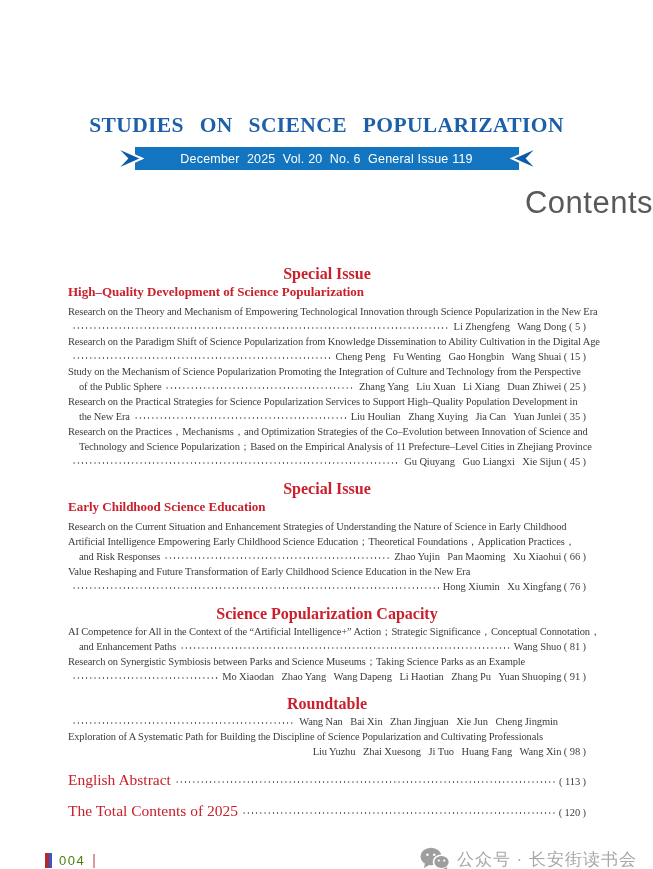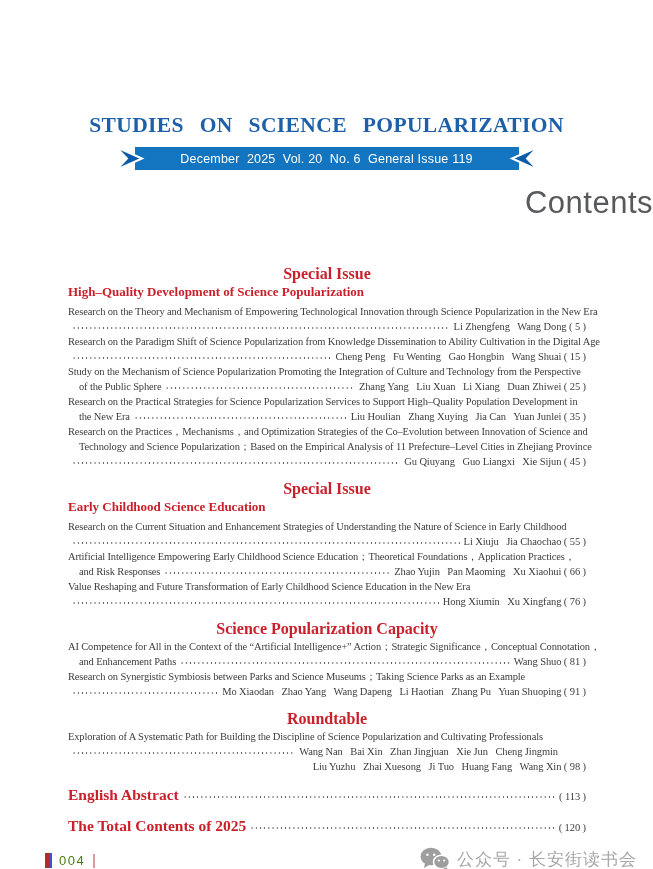--- a/index.html
+++ b/index.html
@@ -92,21 +92,21 @@
   }
   .tail{white-space:pre;letter-spacing:-0.1px;}
   .end-row{
     display:flex;
     align-items:baseline;
     margin-top:11px;
     white-space:nowrap;
   }
   .end-label{
     color:#c9202c;
-    font-weight:bold;
+    font-weight:normal;
     font-size:15.5px;
     line-height:20px;
   }
   .end-row .tail{font-size:10.5px;}
   
   .footer-left{
     position:absolute;
     left:45px;bottom:17px;
     display:flex;align-items:center;
     font-family:"Liberation Sans", sans-serif;
@@ -208,24 +208,20 @@
           <span class="tail">Gu Qiuyang   Guo Liangxi   Xie Sijun ( 45 )</span>
         </div>
       </div>
       <div class="section">
         <div class="sec-heading">Special Issue</div>
         <div class="sec-subheading">Early Childhood Science Education</div>
         <div class="row">
           <span class="t">Research on the Current Situation and Enhancement Strategies of Understanding the Nature of Science in Early Childhood</span>
         </div>
         <div class="row">
-          <span class="dots"></span>
-          <span class="tail">Li Xiuju   Jia Chaochao ( 55 )</span>
-        </div>
-        <div class="row">
           <span class="t">Artificial Intelligence Empowering Early Childhood Science Education；Theoretical Foundations，Application Practices，</span>
         </div>
         <div class="row ind">
           <span class="t">and Risk Responses</span>
           <span class="dots"></span>
           <span class="tail">Zhao Yujin   Pan Maoming   Xu Xiaohui ( 66 )</span>
         </div>
         <div class="row">
           <span class="t">Value Reshaping and Future Transformation of Early Childhood Science Education in the New Era</span>
         </div>
@@ -247,26 +243,26 @@
         <div class="row">
           <span class="t">Research on Synergistic Symbiosis between Parks and Science Museums；Taking Science Parks as an Example</span>
         </div>
         <div class="row">
           <span class="dots"></span>
           <span class="tail">Mo Xiaodan   Zhao Yang   Wang Dapeng   Li Haotian   Zhang Pu   Yuan Shuoping ( 91 )</span>
         </div>
       </div>
       <div class="section">
         <div class="sec-heading">Roundtable</div>
+        <div class="row pr">
+          <span class="dots"></span>
+          <span class="tail">Wang Nan   Bai Xin   Zhan Jingjuan   Xie Jun   Cheng Jingmin</span>
+        </div>
         <div class="row">
           <span class="t">Exploration of A Systematic Path for Building the Discipline of Science Popularization and Cultivating Professionals</span>
-        </div>
-        <div class="row pr">
-          <span class="dots"></span>
-          <span class="tail">Wang Nan   Bai Xin   Zhan Jingjuan   Xie Jun   Cheng Jingmin</span>
         </div>
         <div class="row right">
           <span class="tail">Liu Yuzhu   Zhai Xuesong   Ji Tuo   Huang Fang   Wang Xin ( 98 )</span>
         </div>
       </div>
       <div class="end-row">
         <span class="end-label">English Abstract</span>
         <span class="dots"></span>
         <span class="tail">( 113 )</span>
       </div>

